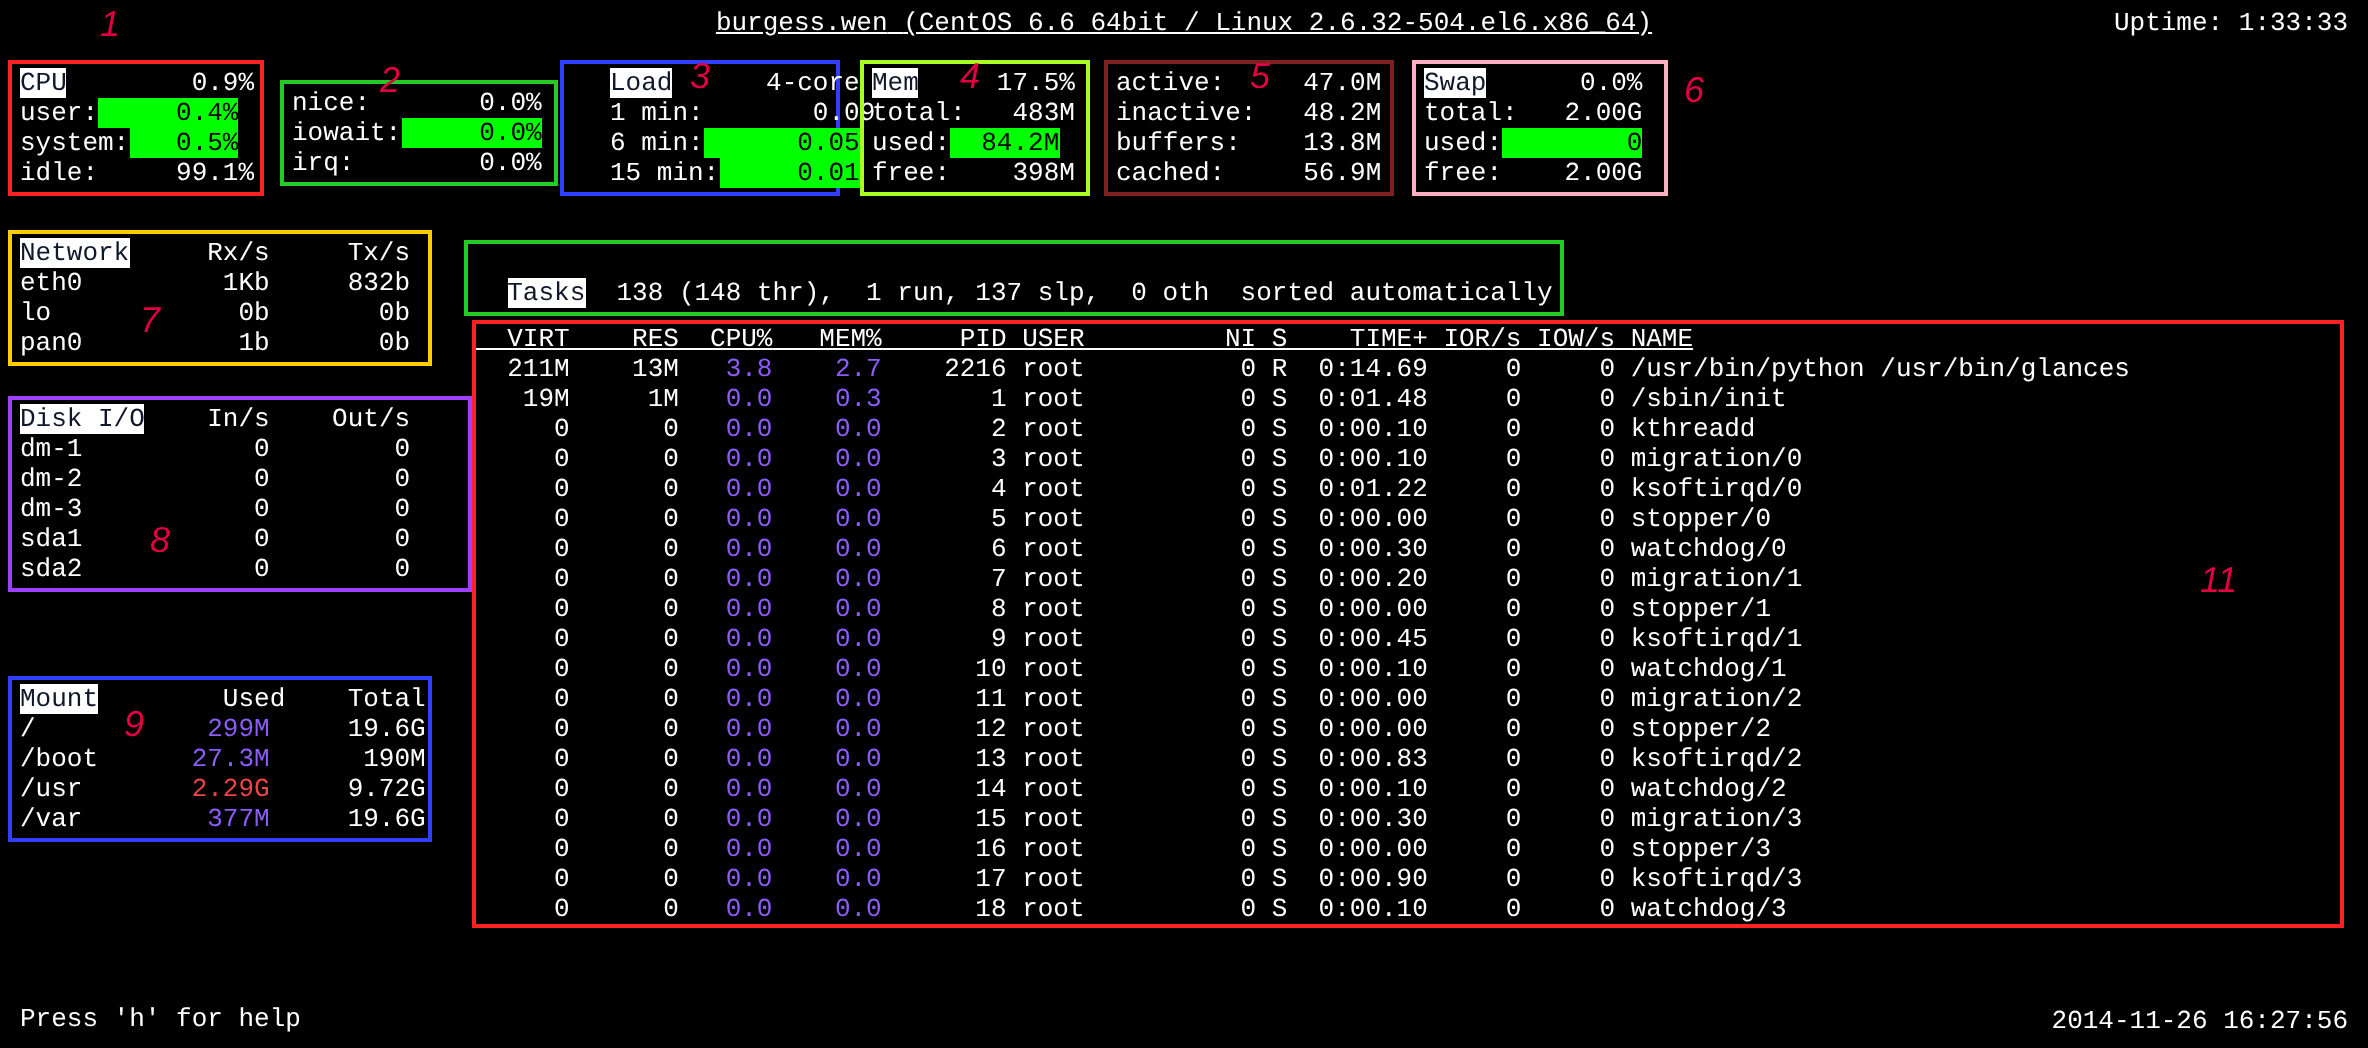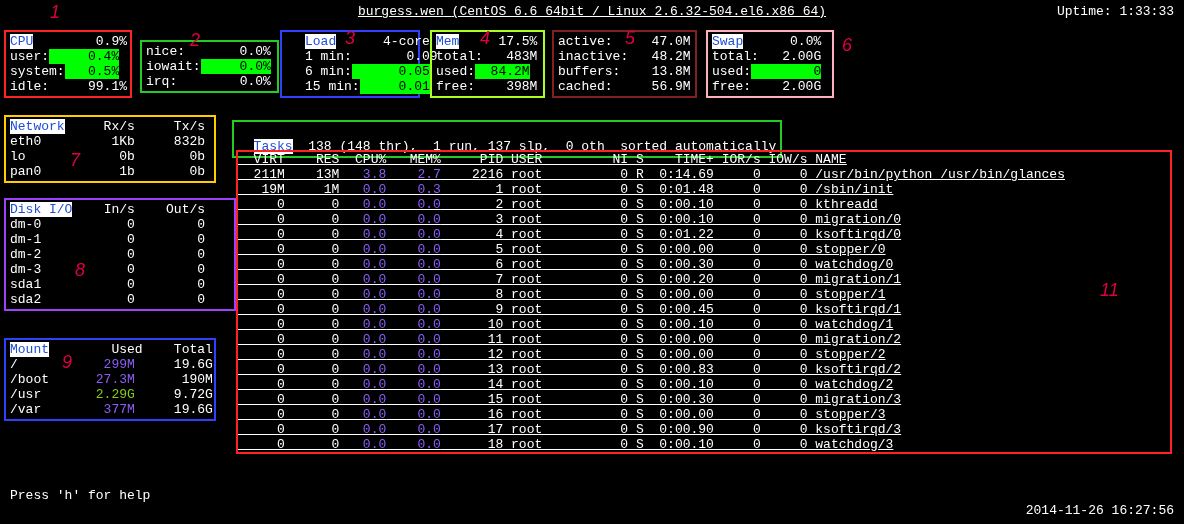--- a/index.html
+++ b/index.html
@@ -21,27 +21,27 @@
   }
   .header-title { text-decoration: underline; }
   .uptime { position: absolute; right: 10px; top: 4px; }
   .box {
     position: absolute;
     padding: 2px 4px;
     box-sizing: border-box;
   }
   .row { white-space: pre; line-height: 15px; }
   .hl-green { background: #00ff00; color: #000; }
-  .hl-title { background: #fff; color: #1d4ed8; }
+  .hl-title { background: #fff; color: #0f172a; }
   .txt-green { color: #8b5cf6; }
-  .txt-pink  { color: #84cc16; }
-  .proc-table { position: absolute; left: 236px; top: 150px; width: 932px; text-decoration: underline; }
+  .txt-pink  { color: #ef4444; }
+  .proc-table { position: absolute; left: 236px; top: 160px; width: 932px; }
   .phead { white-space: pre; line-height: 15px; text-decoration: underline; }
   .prow { white-space: pre; line-height: 15px; }
-  .footer-left { position: absolute; bottom: 21px; left: 10px; }
+  .footer-left { position: absolute; bottom: 7px; left: 10px; }
   .footer-right { position: absolute; bottom: 6px; right: 10px; }
   .border-red    { border: 2px solid #ff2222; }
   .border-green  { border: 2px solid #22cc22; }
   .border-blue   { border: 2px solid #3040ff; }
   .border-lime   { border: 2px solid #aaff22; }
   .border-dred   { border: 2px solid #802020; }
   .border-pink   { border: 2px solid #ffb0c0; }
   .border-yellow { border: 2px solid #ffcc00; }
   .border-purple { border: 2px solid #a040ff; }
   .task-line { position: absolute; left: 232px; top: 120px; white-space: pre; }
@@ -109,21 +109,20 @@
   <div id="net-rows">
       <div class="row">eth0         1Kb     832b</div>
       <div class="row">lo            0b       0b</div>
       <div class="row">pan0          1b       0b</div>
     </div>
 </div>
 
 <div class="box border-purple" style="left:4px; top:198px; width:232px;">
   <div class="row" id="disk-head"><span class="hl-title">Disk I/O</span>    In/s    Out/s</div>
   <div id="disk-rows">
-      <div class="row">dm-0           0        0</div>
       <div class="row">dm-1           0        0</div>
       <div class="row">dm-2           0        0</div>
       <div class="row">dm-3           0        0</div>
       <div class="row">sda1           0        0</div>
       <div class="row">sda2           0        0</div>
     </div>
 </div>
 
 <div class="box border-blue" style="left:4px; top:338px; width:212px;">
   <div class="row" id="mount-head"><span class="hl-title">Mount</span>        Used    Total</div>

